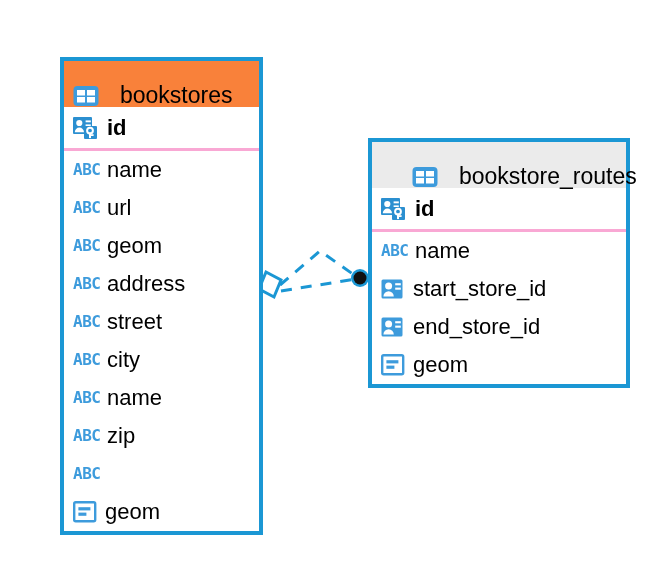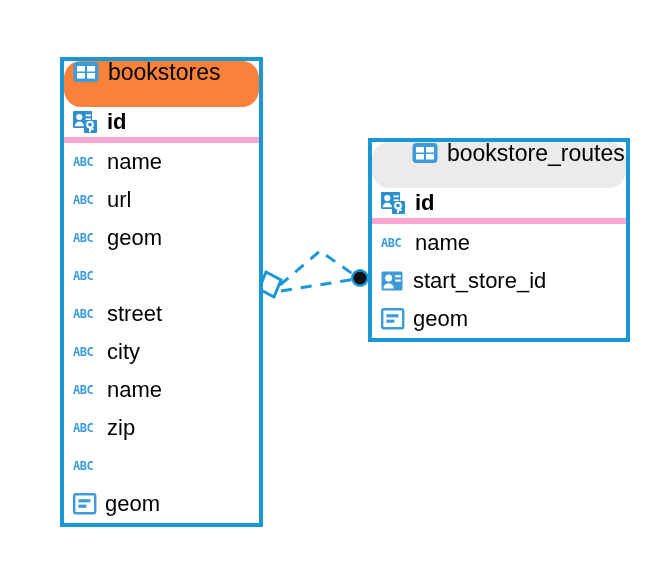--- a/index.html
+++ b/index.html
@@ -23,26 +23,25 @@
 
   
   .entity {
     position: absolute;
     box-sizing: border-box;
     background: #ffffff;
     border: 4px solid #1b97d4;
   }
   .entity-header {
     display: flex;
-    align-items: flex-start;
+    align-items: flex-end;
     box-sizing: border-box;
     height: 46px;
     padding: 0 8px 0 9px;
-    gap: 9px;
-    border-radius: 17px;
+    gap: 21px;
   }
   .entity-header.selected { background: #f9813a; }
   .entity-header.plain    { background: #ebebeb; padding-left: 40px; }
   .entity-title {
     font-size: 23px;
     color: #000000;
     white-space: nowrap;
     line-height: 1;
   }
 
@@ -50,22 +49,22 @@
 
   .field-row {
     display: flex;
     align-items: center;
     box-sizing: border-box;
     height: 38px;
     padding: 0 8px 0 9px;
     gap: 8px;
   }
   .field-row.pk {
-    height: 36px;
-    border-bottom: 6px solid #f9a8d4;
+    height: 44px;
+    border-bottom: 3px solid #f9a8d4;
   }
   .field-label {
     font-size: 22px;
     color: #000000;
     white-space: nowrap;
     line-height: 1;
   }
   .field-row.pk .field-label { font-weight: bold; }
 
   
@@ -76,21 +75,21 @@
   .icon svg { display: block; }
 
   .abc-icon {
     flex: 0 0 auto;
     width: 26px;
     height: 16px;
     display: flex;
     align-items: center;
     justify-content: flex-start;
     font-family: "DejaVu Sans Mono", monospace;
-    font-size: 12px;
+    font-size: 16px;
     font-weight: bold;
     color: #3d9bdc;
     letter-spacing: -0.5px;
     line-height: 1;
   }
 
   
   #links {
     position: absolute;
     left: 0; top: 0;
@@ -164,20 +163,21 @@
         <span class="field-label">url</span>
       </div>
 
       <div class="field-row">
         <span class="abc-icon">ABC</span>
         <span class="field-label">geom</span>
       </div>
 
       <div class="field-row">
         <span class="abc-icon">ABC</span>
+        <span class="field-label">address</span>
       </div>
 
       <div class="field-row">
         <span class="abc-icon">ABC</span>
         <span class="field-label">street</span>
       </div>
 
       <div class="field-row">
         <span class="abc-icon">ABC</span>
         <span class="field-label">city</span>
@@ -256,20 +256,32 @@
             <rect x="0.5" y="1.5" width="21" height="19" rx="1.5" fill="#3d9bdc"></rect>
             <circle cx="7.6" cy="8" r="3.5" fill="#ffffff"></circle>
             <path d="M 2.4 18.5 a 5.2 5.2 0 0 1 10.4 0 z" fill="#ffffff"></path>
             <rect x="14.2" y="5.2" width="5.6" height="2.1" fill="#ffffff"></rect>
             <rect x="14.2" y="9.6" width="5.6" height="2.1" fill="#ffffff"></rect>
           </svg>
         </span>
         <span class="field-label">start_store_id</span>
       </div>
 
+      <div class="field-row">
+        <span class="icon">
+          <svg width="24" height="22" viewBox="0 0 24 22">
+            <rect x="0.5" y="1.5" width="21" height="19" rx="1.5" fill="#3d9bdc"></rect>
+            <circle cx="7.6" cy="8" r="3.5" fill="#ffffff"></circle>
+            <path d="M 2.4 18.5 a 5.2 5.2 0 0 1 10.4 0 z" fill="#ffffff"></path>
+            <rect x="14.2" y="5.2" width="5.6" height="2.1" fill="#ffffff"></rect>
+            <rect x="14.2" y="9.6" width="5.6" height="2.1" fill="#ffffff"></rect>
+          </svg>
+        </span>
+        <span class="field-label">end_store_id</span>
+      </div>
 
       <div class="field-row">
         <span class="icon">
           <svg width="24" height="22" viewBox="0 0 24 22">
             <rect x="1.2" y="1.2" width="21" height="19" rx="1.5" fill="#ffffff" stroke="#3d9bdc" stroke-width="2.4"></rect>
             <rect x="5.4" y="6.2" width="12" height="3.2" fill="#3d9bdc"></rect>
             <rect x="5.4" y="11.6" width="8" height="3.2" fill="#3d9bdc"></rect>
           </svg>
         </span>
         <span class="field-label">geom</span>

